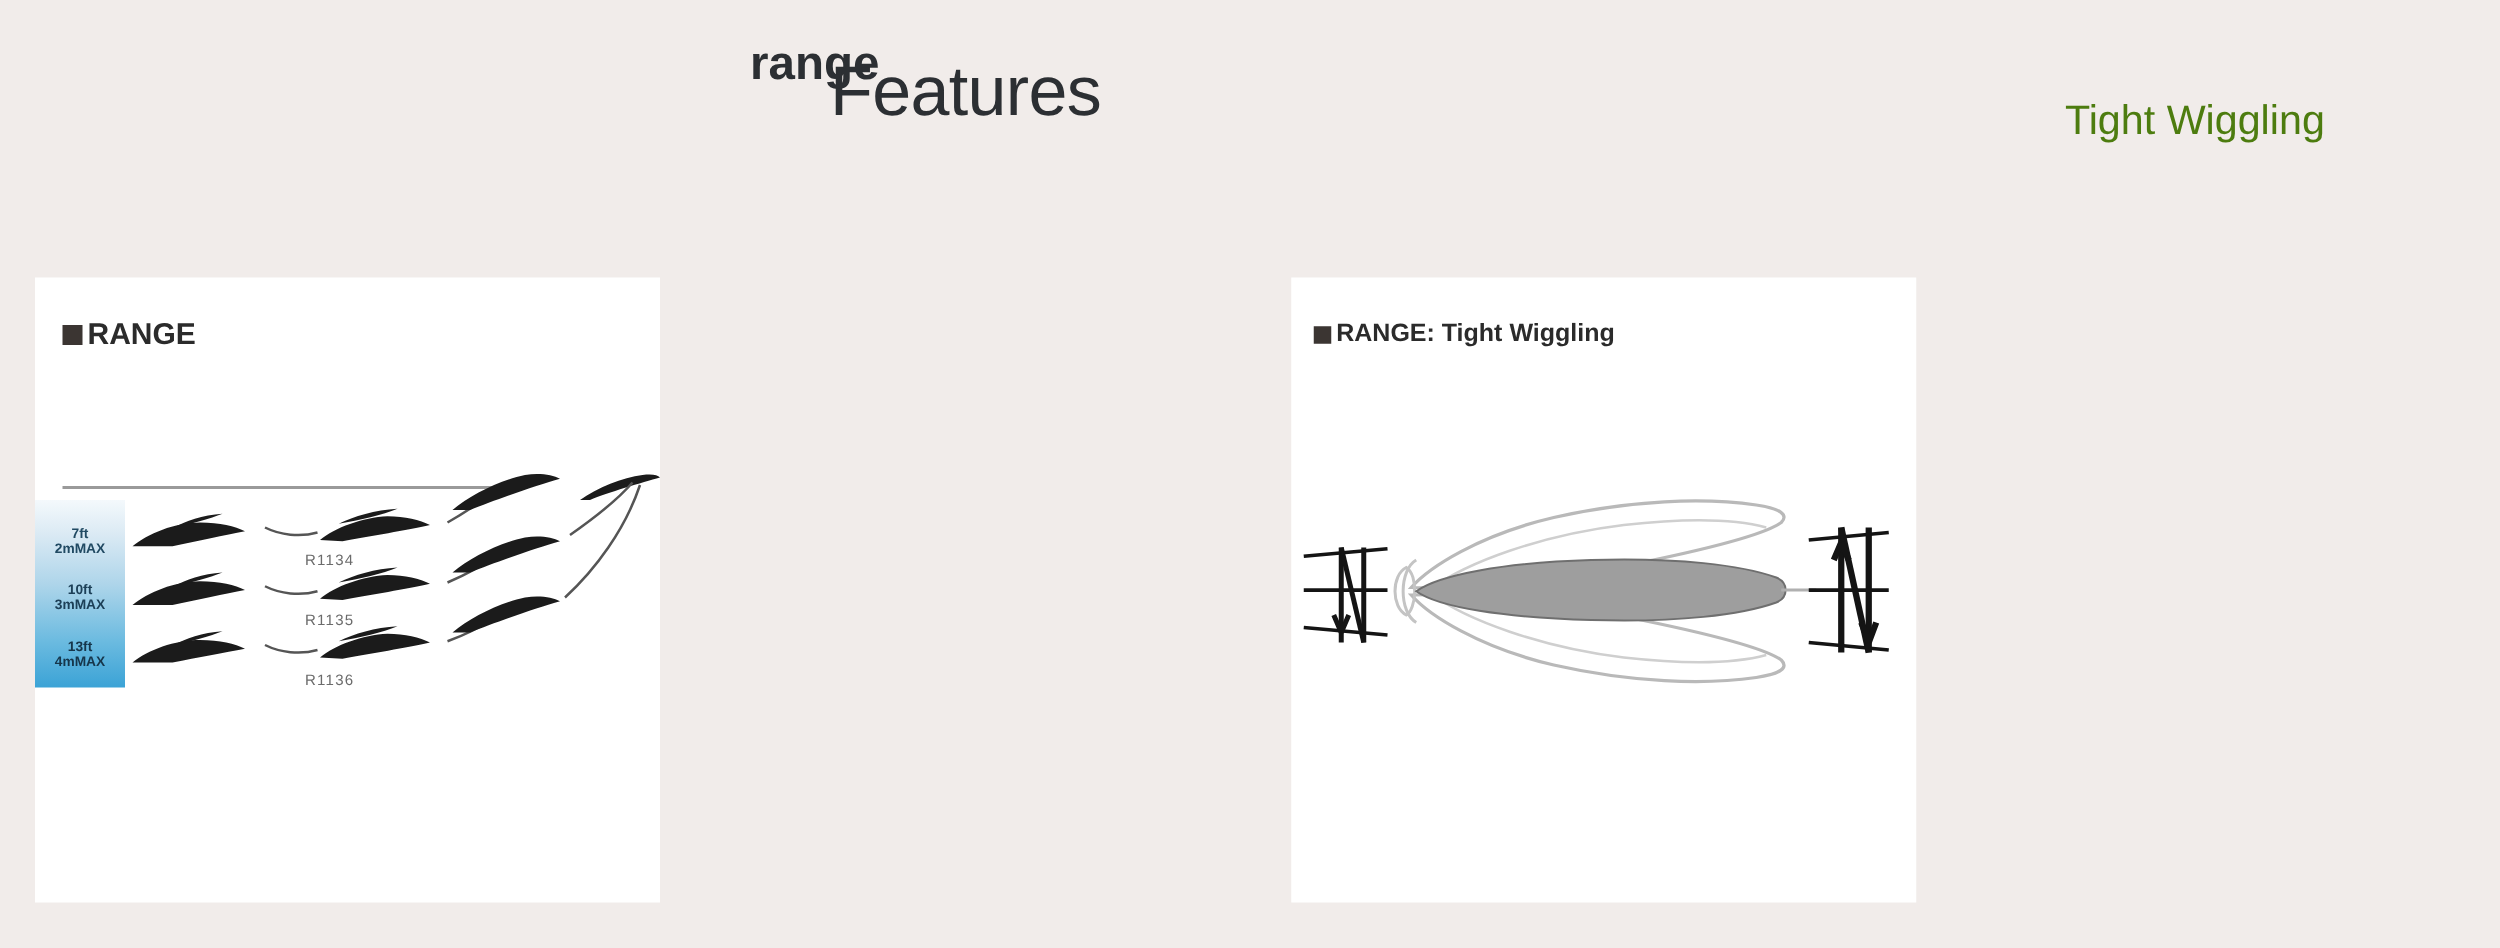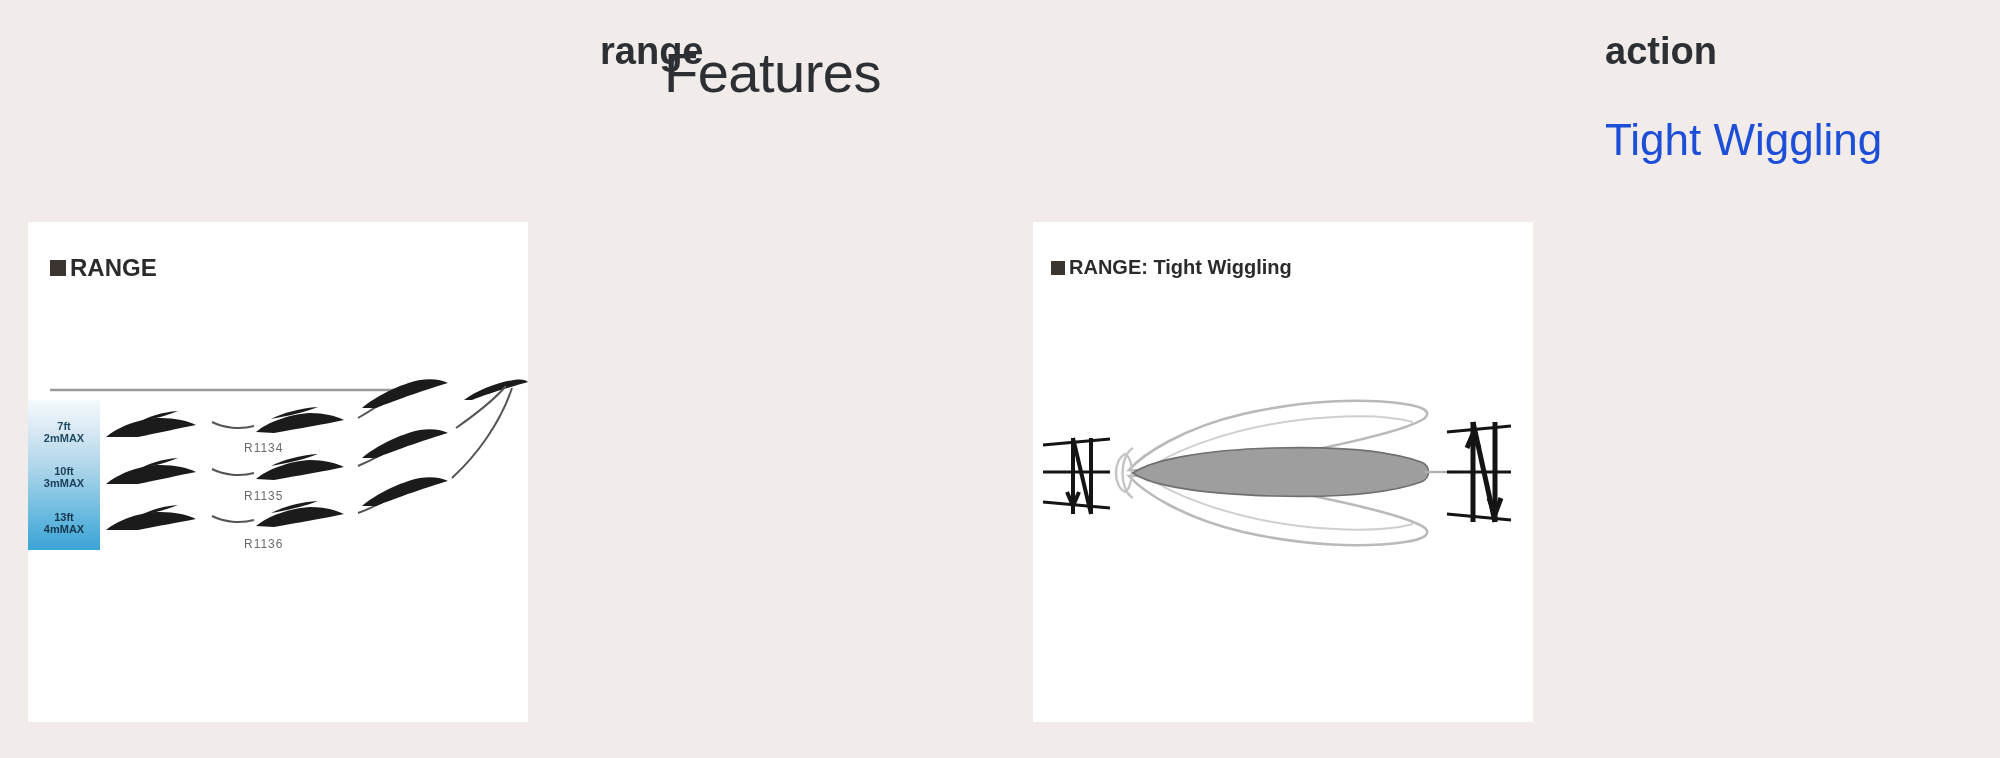--- a/index.html
+++ b/index.html
@@ -92,25 +92,26 @@
   }
   .side-label .caption-main {
     font-size: 38px;
     font-weight: bold;
     color: #2c2f33;
     line-height: 1;
     white-space: nowrap;
   }
   .side-label .caption-sub {
     margin-top: 46px;
-    font-size: 44px;
+    font-size: 33px;
     font-weight: normal;
-    color: #1d4ed8;
+    color: #4d7c0f;
     line-height: 1.1;
     white-space: nowrap;
+    margin-left: 47px;
   }
   .range-caption { left: 600px; top: 32px; }
   .action-caption { left: 1605px; top: 32px; }
 
   .caption-wrap { position: absolute; }
 </style>
 </head>
 <body>
 
 <div class="page-title">Features</div>
@@ -246,15 +247,14 @@
         <path d="M440 200 L462 300" stroke-width="5"></path>
         <path d="M462 200 L462 300" stroke-width="5"></path>
         <path d="M440 212 L434 226 M440 212 L446 226" stroke-width="5"></path>
         <path d="M462 292 L456 276 M462 292 L468 276" stroke-width="5"></path>
       </g>
     </svg>
   </div>
 </div>
 
 <div class="side-label action-caption caption-wrap">
-  <div class="caption-main">action</div>
   <div class="caption-sub">Tight Wiggling</div>
 </div>
 
 </body></html>

